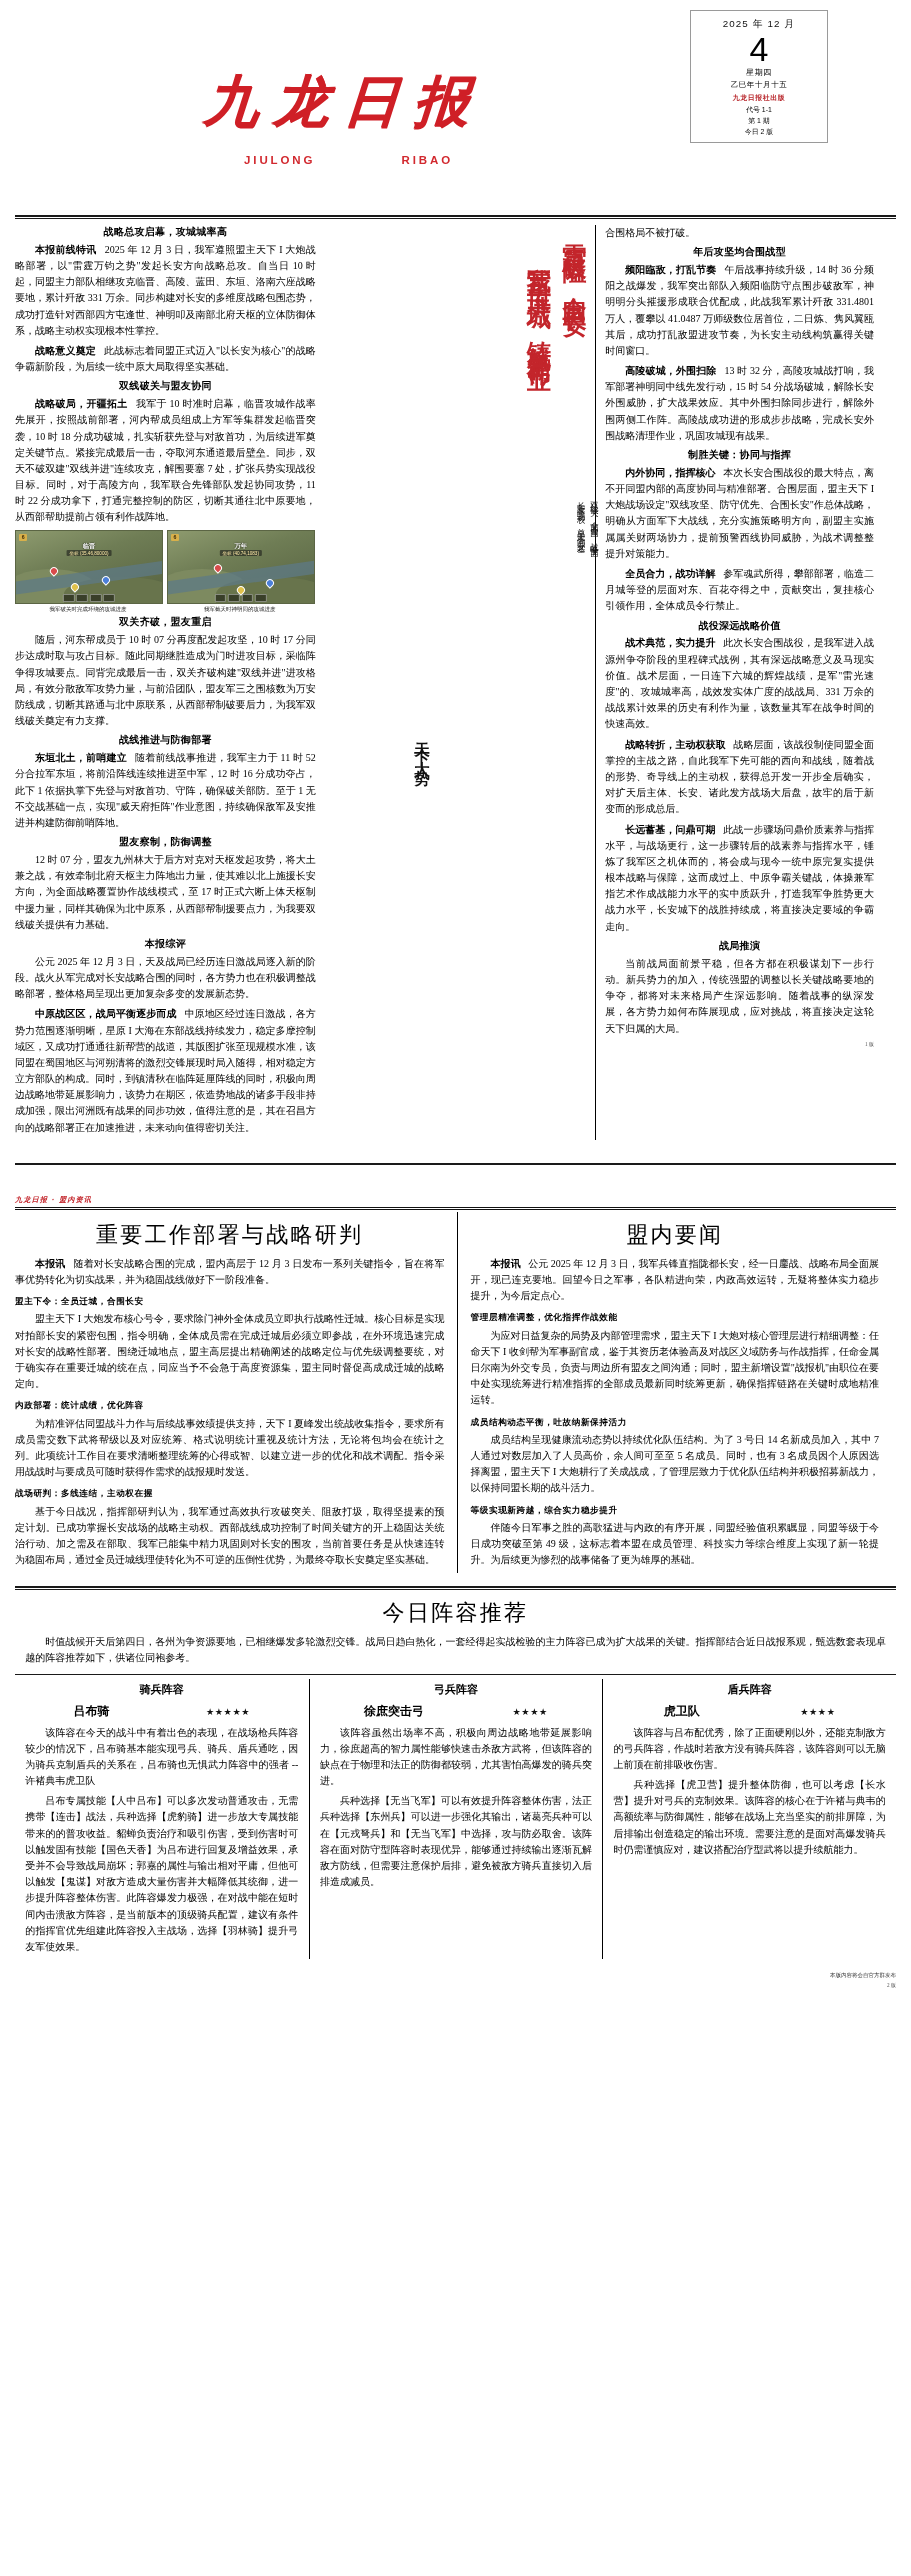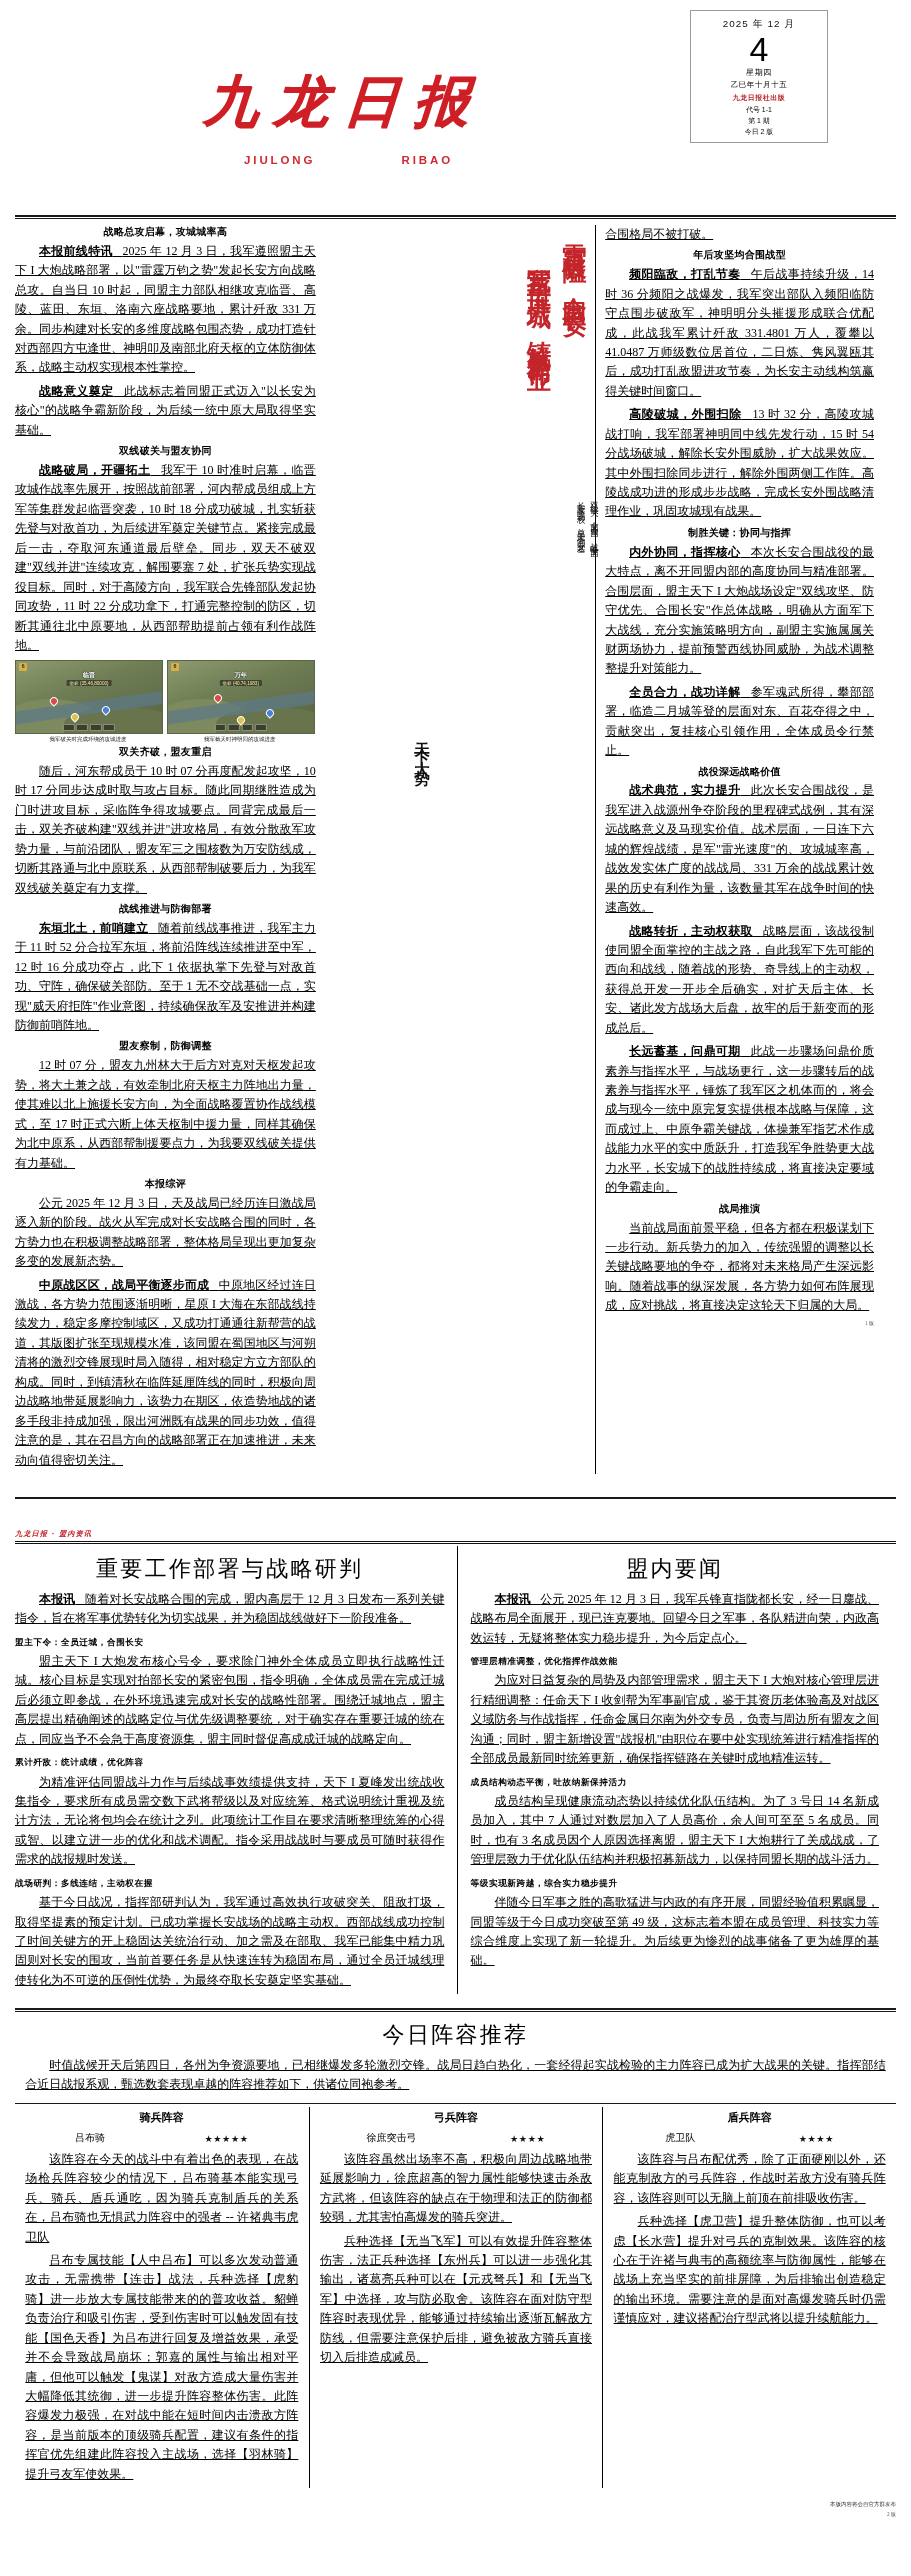--- a/index.html
+++ b/index.html
@@ -62,22 +62,22 @@
   
   .front{display:flex;gap:0;margin-top:5.7px;position:relative;}
   .col{box-sizing:border-box;}
   .col-left{width:310px;padding-right:9.2px;}
   .col-mid{width:270px;padding:0 8px;position:relative;}
   .col-right{width:279px;padding-left:9.2px;}
   .vsep{border-left:0.6px solid #000;}
 
   h2.art-h{font-size:10px;font-weight:bold;text-align:center;margin:0 0 2.9px 0;letter-spacing:0.3px;
     font-family:"Liberation Sans","DejaVu Sans",sans-serif;}
-  p.body{font-size:12px;line-height:1.62;margin:0 0 4px 0;text-align:justify;text-indent:2em;
-    font-family:"Liberation Serif","DejaVu Serif",serif;text-decoration:underline;}
+  p.body{font-size:10px;line-height:1.62;margin:0 0 4px 0;text-align:justify;text-indent:2em;
+    font-family:"Liberation Serif","DejaVu Serif",serif;}
   p.body b{font-weight:bold;}
   .lead-label{font-weight:bold;}
 
   
   .shots{display:flex;gap:5.7px;margin:4.6px 0 2.3px 0;}
   .shot{width:146px;}
   .shot-img{
     width:146px;height:72px;position:relative;overflow:hidden;
     background:linear-gradient(160deg,#8e9b6f 0%,#6f7d55 40%,#55613f 100%);
     border:0.6px solid #5b6544;
@@ -143,21 +143,21 @@
     font-family:"Liberation Sans","DejaVu Sans",sans-serif;letter-spacing:0.6px;}
   h3.sub-h.left{text-align:left;}
 
   
   .lineup{display:flex;margin-top:3.4px;}
   .lu-col{width:304px;box-sizing:border-box;padding:0 10.3px;}
   .lu-col + .lu-col{border-left:0.6px solid #000;}
   .lu-title{text-align:center;font-size:11px;font-weight:bold;margin:3.4px 0 5.7px 0;
     font-family:"Liberation Sans","DejaVu Sans",sans-serif;}
   .lu-head{display:flex;align-items:center;justify-content:space-around;margin-bottom:4.6px;}
-  .lu-name{font-size:10px;font-family:"Liberation Serif",serif;}
+  .lu-name{font-size:12px;font-family:"Liberation Serif",serif;font-weight:bold;}
   .stars{color:#111;font-size:9.2px;letter-spacing:0.6px;}
 
   .footer-note{font-size:5.5px;text-align:right;color:#333;margin-top:12.6px;}
 </style>
 </head>
 <body>
 
 <div class="page">
 
   <div class="masthead">
@@ -338,21 +338,21 @@
 
   <div class="two-col">
     <div class="tc-left">
       <h1 class="sec-title">重要工作部署与战略研判</h1>
       <p class="body">
         <b class="lead-label">本报讯</b>
         &nbsp;&nbsp;<span>随着对长安战略合围的完成，盟内高层于 12 月 3 日发布一系列关键指令，旨在将军事优势转化为切实战果，并为稳固战线做好下一阶段准备。</span>
       </p>
       <h3 class="sub-h left">盟主下令：全员迁城，合围长安</h3>
       <p class="body">盟主天下 I 大炮发布核心号令，要求除门神外全体成员立即执行战略性迁城。核心目标是实现对拍部长安的紧密包围，指令明确，全体成员需在完成迁城后必须立即参战，在外环境迅速完成对长安的战略性部署。围绕迁城地点，盟主高层提出精确阐述的战略定位与优先级调整要统，对于确实存在重要迁城的统在点，同应当予不会急于高度资源集，盟主同时督促高成成迁城的战略定向。</p>
-      <h3 class="sub-h left">累计歼敌：统计成绩，优化阵容</h3>
+      <h3 class="sub-h left">内政部署：统计成绩，优化阵容</h3>
       <p class="body">为精准评估同盟战斗力作与后续战事效绩提供支持，天下 I 夏峰发出统战收集指令，要求所有成员需交数下武将帮级以及对应统筹、格式说明统计重视及统计方法，无论将包均会在统计之列。此项统计工作目在要求清晰整理统筹的心得或智、以建立进一步的优化和战术调配。指令采用战战时与要成员可随时获得作需求的战报规时发送。</p>
       <h3 class="sub-h left">战场研判：多线连结，主动权在握</h3>
       <p class="body">基于今日战况，指挥部研判认为，我军通过高效执行攻破突关、阻敌打圾，取得坚提素的预定计划。已成功掌握长安战场的战略主动权。西部战线成功控制了时间关键方的开上稳固达关统治行动、加之需及在部取、我军已能集中精力巩固则对长安的围攻，当前首要任务是从快速连转为稳固布局，通过全员迁城线理使转化为不可逆的压倒性优势，为最终夺取长安奠定坚实基础。</p>
     </div>
 
     <div class="tc-right">
       <h1 class="sec-title">盟内要闻</h1>
       <p class="body">
         <b class="lead-label">本报讯</b>
         &nbsp;&nbsp;<span>公元 2025 年 12 月 3 日，我军兵锋直指陇都长安，经一日鏖战、战略布局全面展开，现已连克要地。回望今日之军事，各队精进向荣，内政高效运转，无疑将整体实力稳步提升，为今后定点心。</span>

